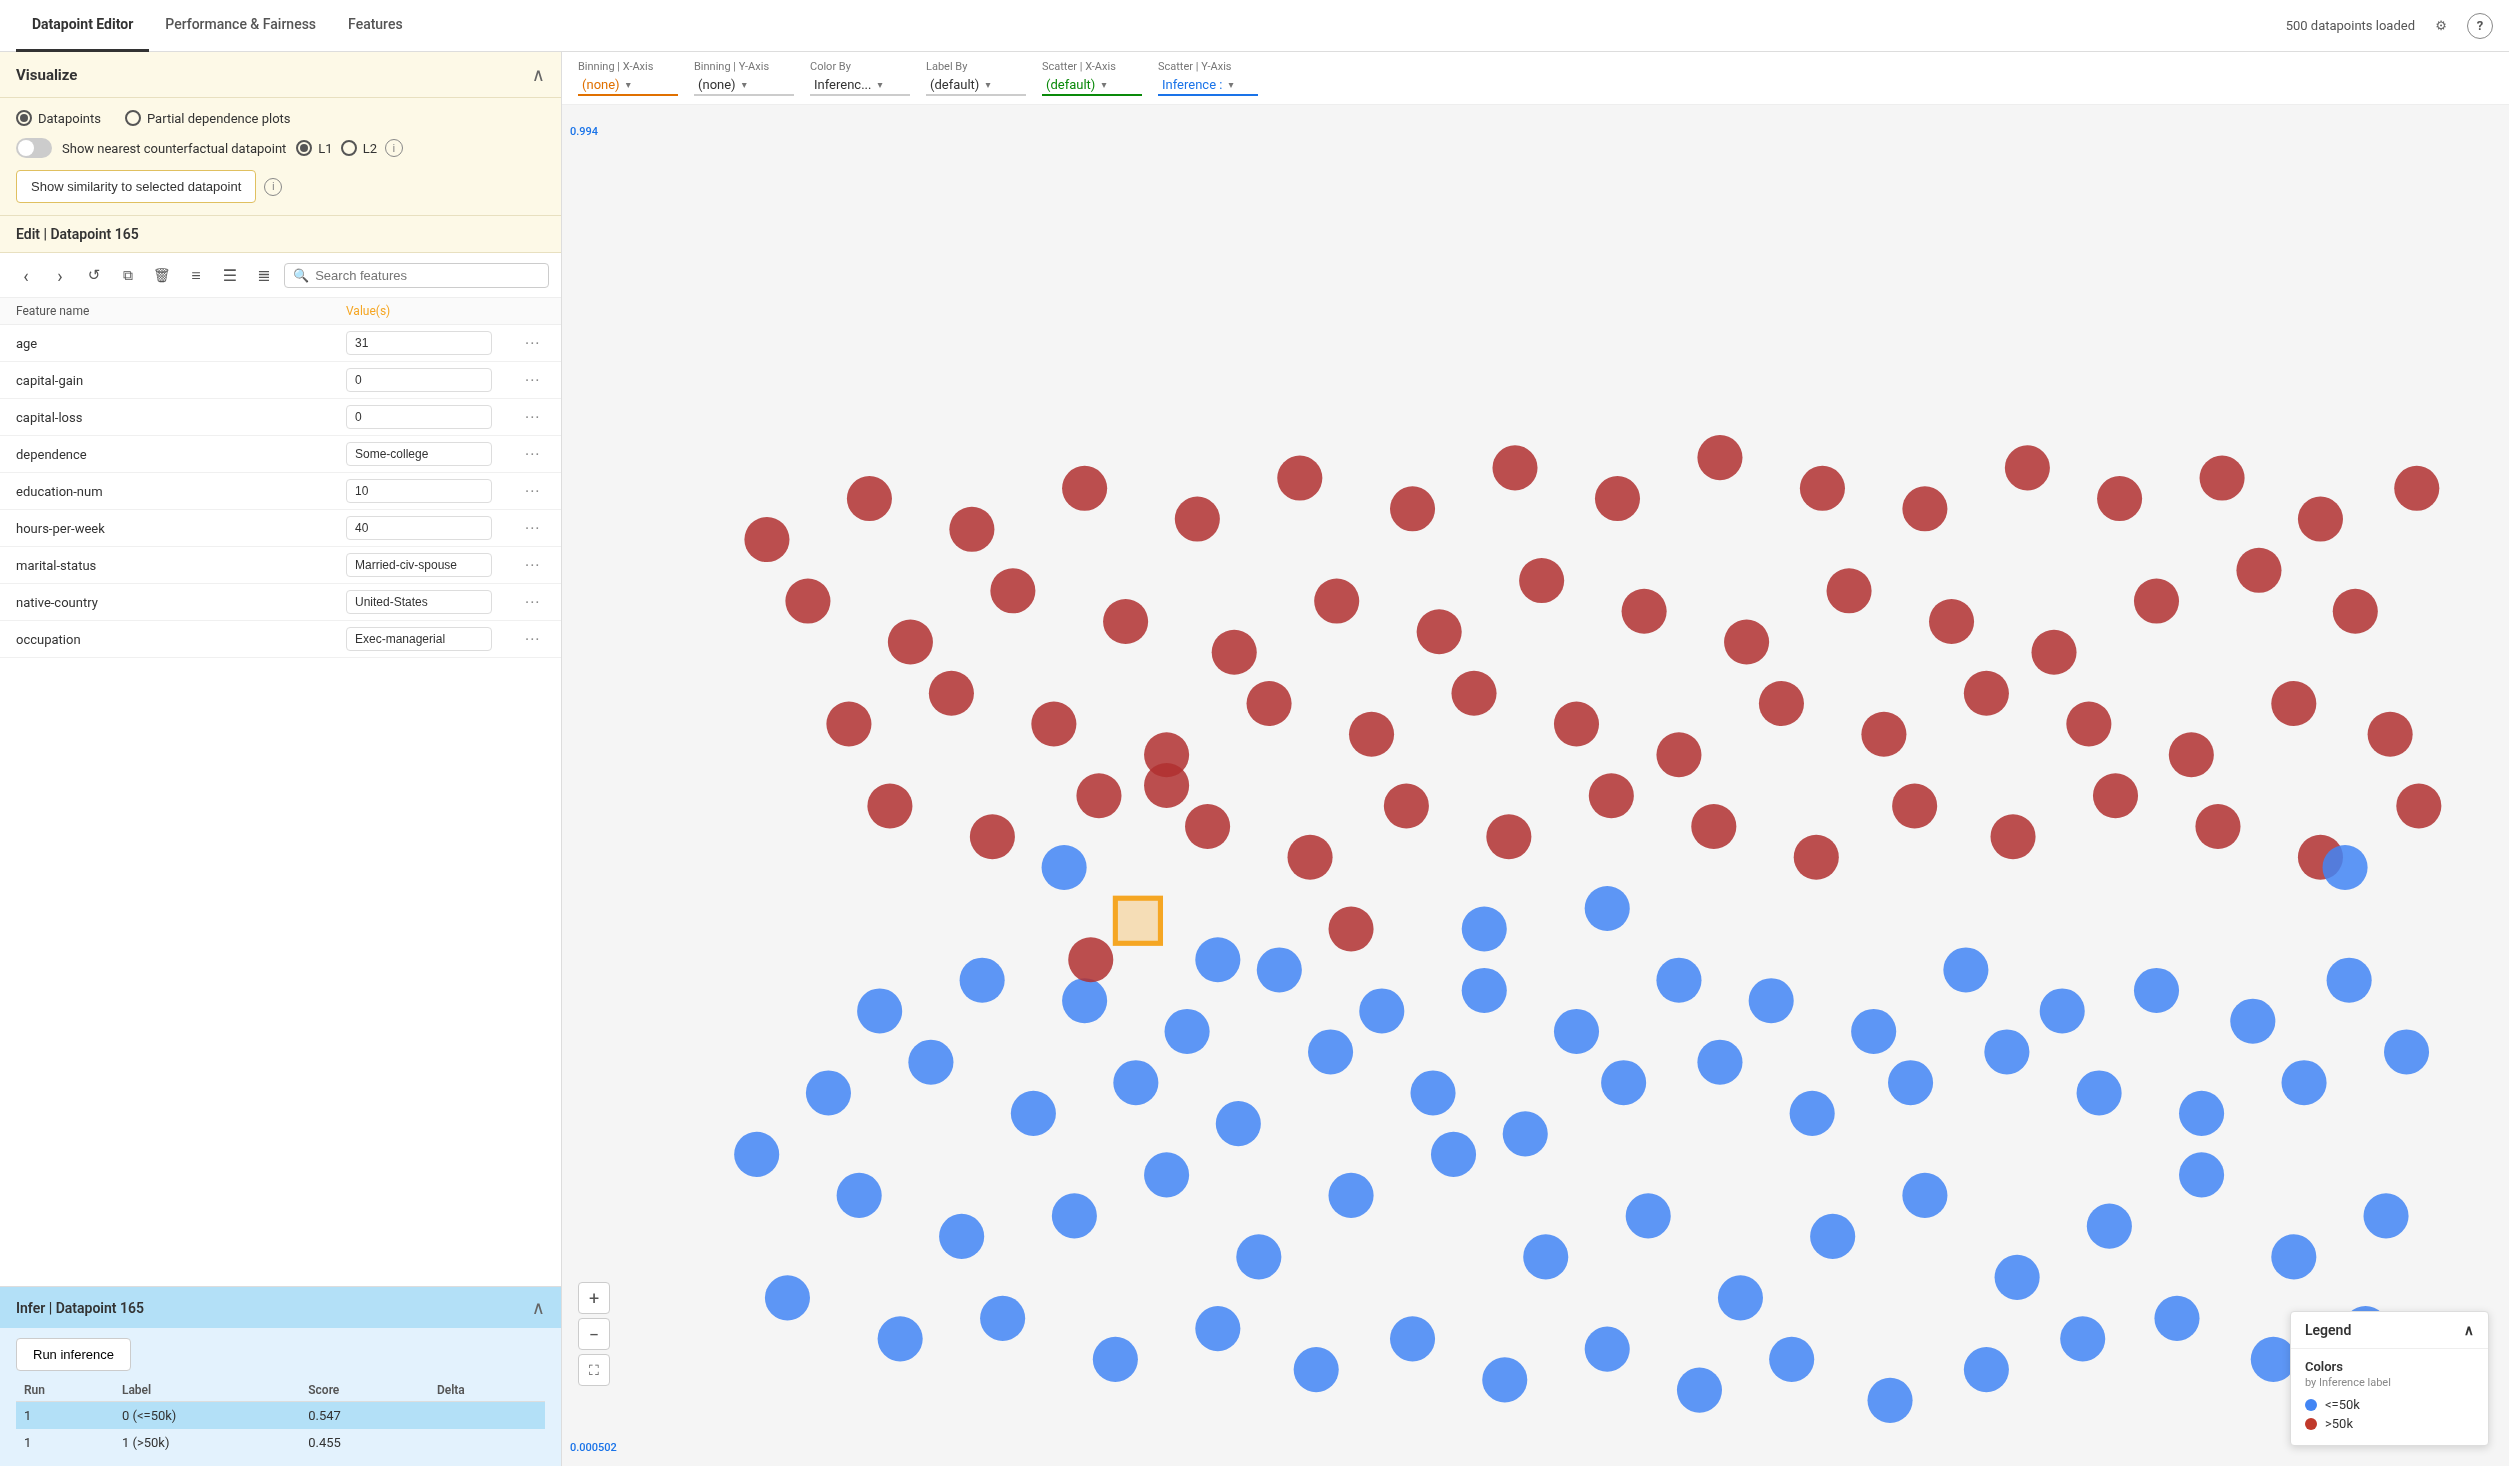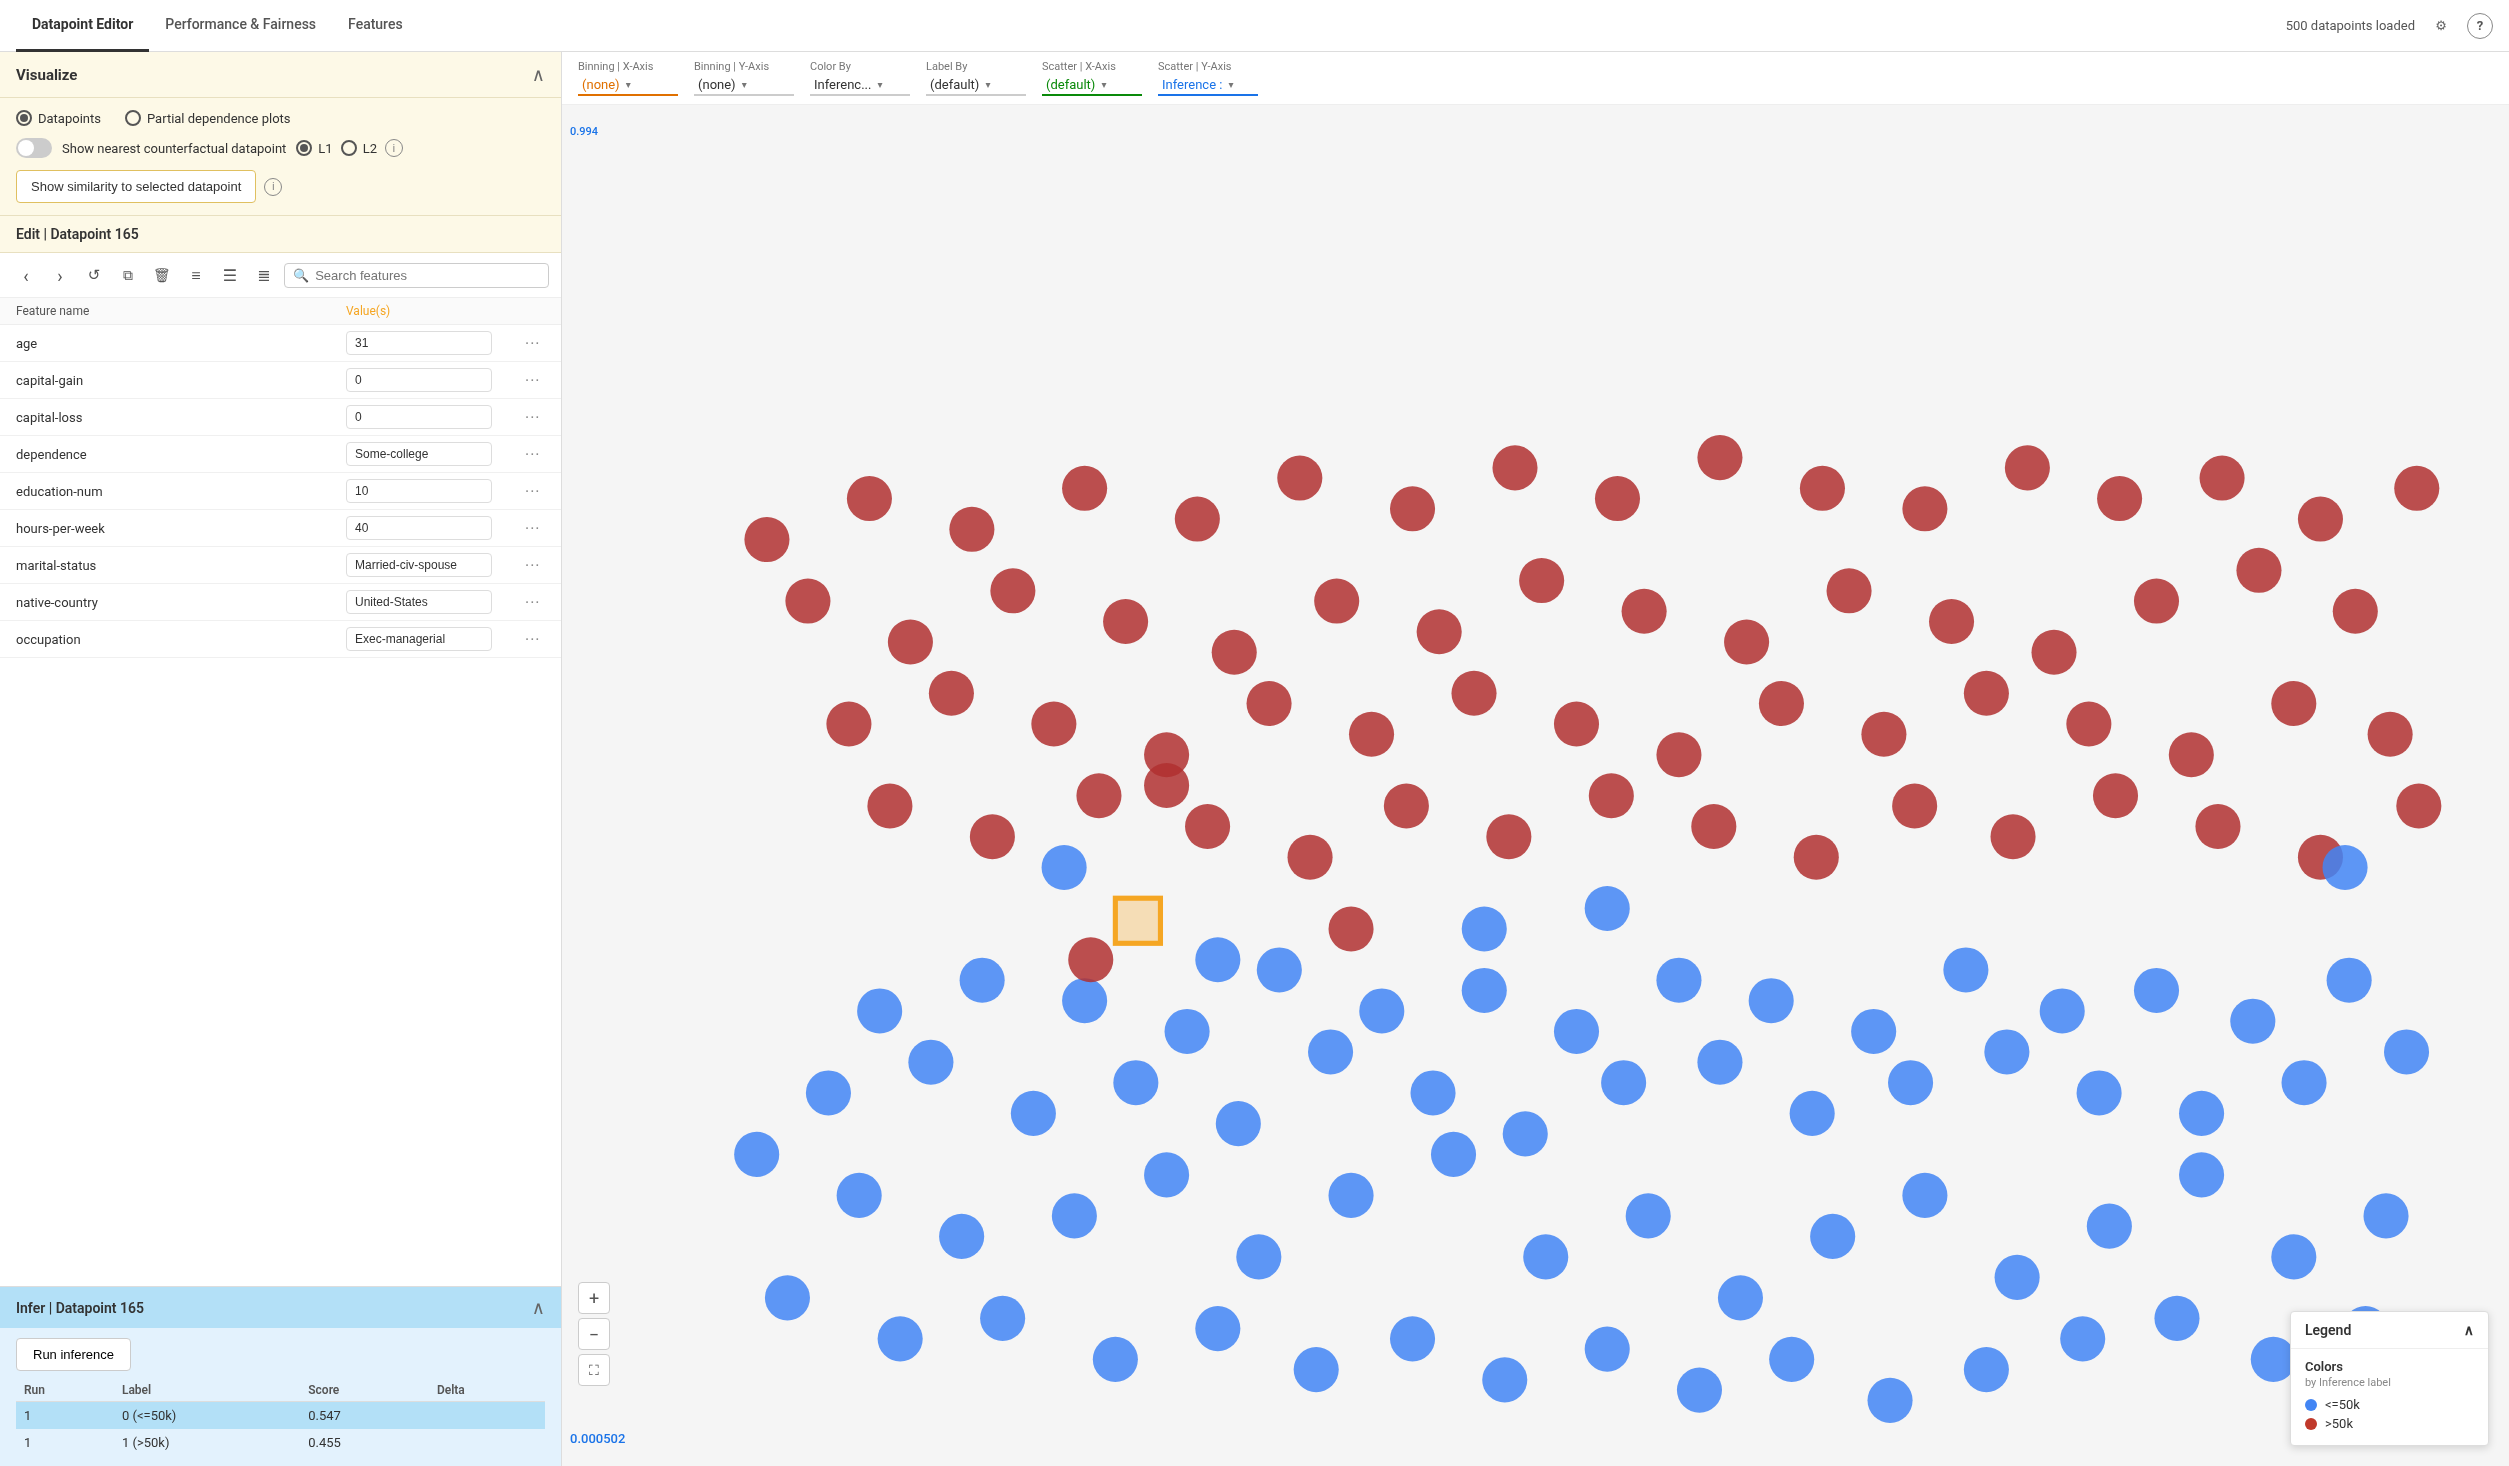--- a/index.html
+++ b/index.html
@@ -96,21 +96,21 @@
     .legend-body { padding: 10px 14px; }
     .legend-subtitle { font-size: 13px; font-weight: 600; margin-bottom: 2px; }
     .legend-sub { font-size: 11px; color: #888; margin-bottom: 8px; }
     .legend-item { display: flex; align-items: center; gap: 8px; margin-bottom: 4px; font-size: 13px; }
     .legend-dot { width: 12px; height: 12px; border-radius: 50%; }
     .dot-blue { background: #4285f4; }
     .dot-red { background: #c0392b; }
 
     
     .y-axis-top { position: absolute; left: 8px; top: 20px; font-size: 11px; color: #1a73e8; font-weight: 500; }
-    .y-axis-bottom { position: absolute; left: 8px; bottom: 20px; font-size: 13px; color: #1a73e8; font-weight: 500; }
+    .y-axis-bottom { position: absolute; left: 8px; bottom: 12px; font-size: 11px; color: #1a73e8; font-weight: 500; }
   </style>
 </head>
 <body>
 
 <div class="top-nav">
   <div class="nav-tab active">Datapoint Editor</div>
   <div class="nav-tab">Performance &amp; Fairness</div>
   <div class="nav-tab">Features</div>
   <div class="nav-right">
     <span>500 datapoints loaded</span>

